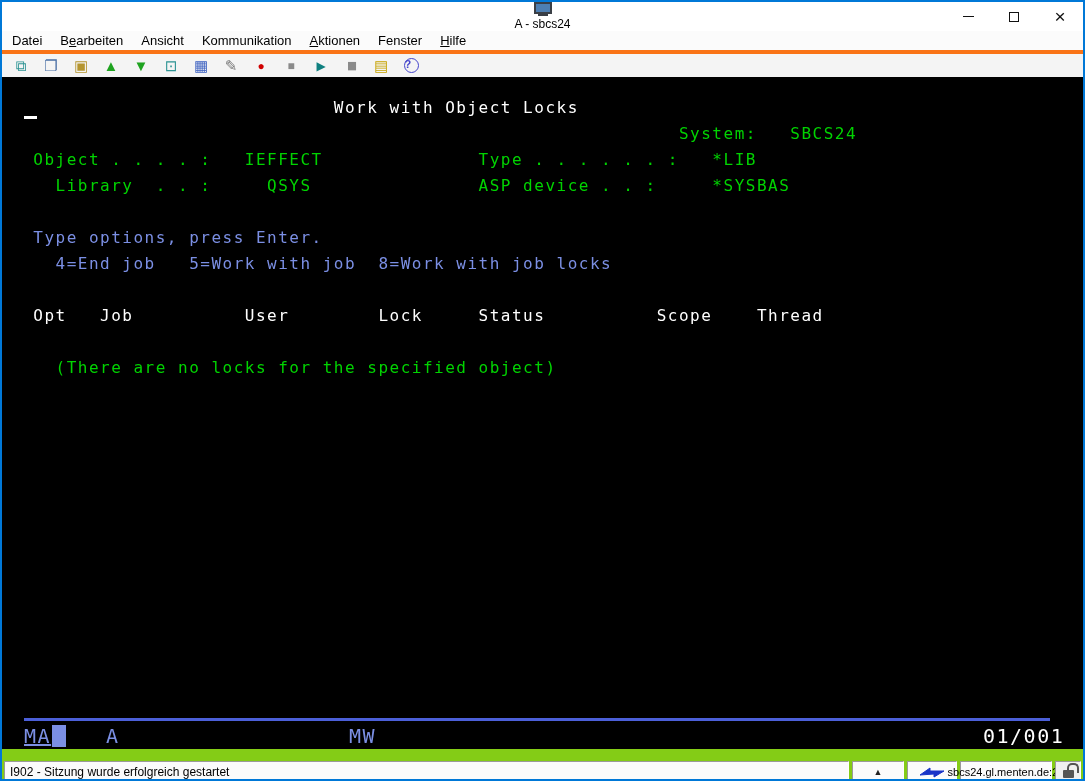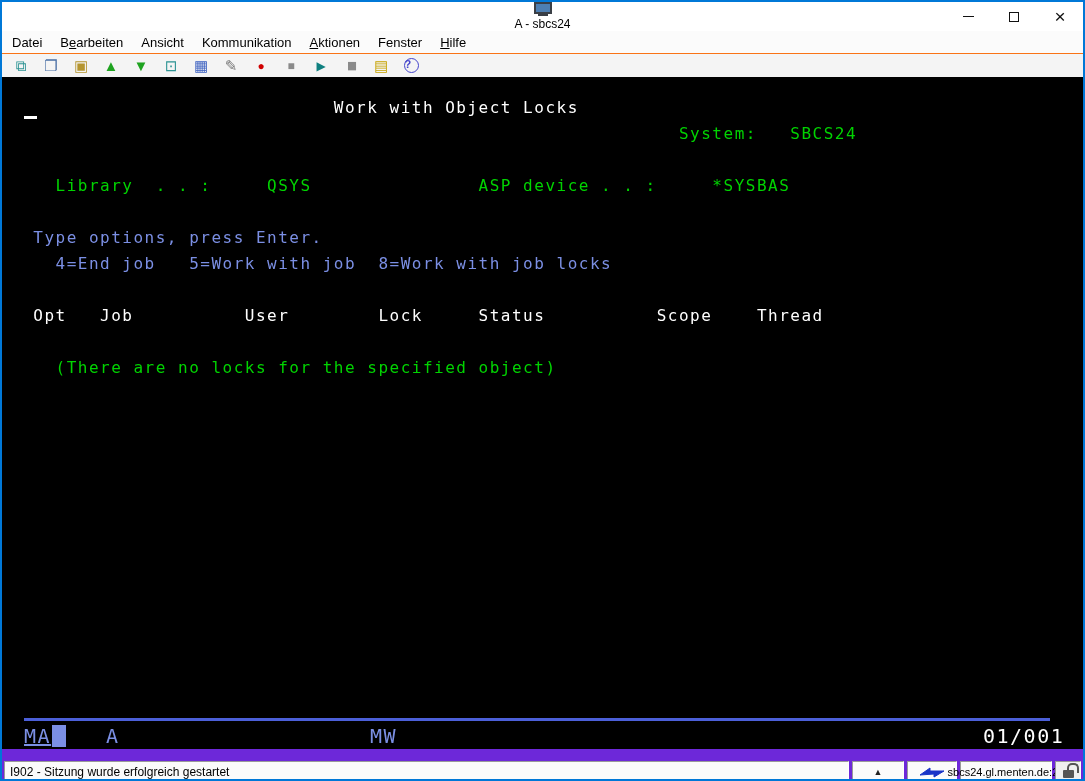--- a/index.html
+++ b/index.html
@@ -14,21 +14,21 @@
   .app-icon{width:18px;height:15px;margin:0 7px 0 8px;position:relative;}
   .app-icon .scr{position:absolute;left:0;top:0;width:18px;height:12px;border:2px solid #3a3f46;background:#4d7fb3;}
   .app-icon .base{position:absolute;left:4px;top:12px;width:10px;height:2px;background:#3a3f46;}
   .title-text{font-size:12px;color:#000;}
   .win-controls{position:absolute;right:0;top:0;height:29px;display:flex;}
   .win-btn{width:46px;height:29px;display:flex;align-items:center;justify-content:center;color:#111;font-size:15px;cursor:default;}
   .win-btn.close{font-size:19px;}
   .win-btn .sq{width:10px;height:10px;border:1px solid #111;display:block;}
   .win-btn .dash{width:11px;height:1px;background:#111;display:block;}
   
-  .menubar{height:23px;background:#fbfbfb;display:flex;align-items:center;padding-left:1px;border-bottom:1px solid #f97316;}
+  .menubar{height:23px;background:#fbfbfb;display:flex;align-items:center;padding-left:1px;border-bottom:4px solid #f97316;}
   .menu-item{font-size:13px;color:#000;padding:2px 9px;white-space:nowrap;}
   .menu-item u{text-decoration:underline;}
   
   .toolbar{height:23px;background:#f4f4f4;display:flex;align-items:center;padding-left:4px;}
   .tbtn{width:30px;height:22px;display:flex;align-items:center;justify-content:center;font-size:15px;line-height:1;cursor:default;}
   .tb0{color:#2e9494}.tb1{color:#4a6fa5}.tb2{color:#b5952f}
   .tb3{color:#1fa320}.tb4{color:#1fa320}.tb5{color:#2e9494}
   .tb6{color:#3a5fc0}.tb7{color:#777}.tb8{color:#d00000;font-size:12px}
   .tb9{color:#8a8a8a;font-size:12px}.tb10{color:#0f8080;font-size:12px}
   .tb11{color:#8a8a8a;font-size:11px;letter-spacing:-2px}
@@ -43,24 +43,24 @@
   .c-green{color:var(--c-green,#00d300);}
   .c-white{color:var(--c-white,#ffffff);}
   .c-blue{color:var(--c-blue,#7b8fe4);}
   .cursor{position:absolute;left:22px;top:39px;width:13px;height:3px;background:var(--c-white,#fff);}
   .oia-sep{position:absolute;left:22px;top:641px;width:1026px;height:3px;background:var(--c-oialine,#4b5fd8);}
   .oia-row{position:absolute;left:0;top:646px;width:100%;height:26px;}
   .oia-row span{position:absolute;font-family:"DejaVu Sans Mono",monospace;font-size:20px;line-height:26px;letter-spacing:1.5px;white-space:pre;}
   .oia-ma{left:22px;text-decoration:underline;}
   .oia-block{left:50px;top:2px;width:14px;height:22px;background:var(--c-blue,#7b8fe4);}
   .oia-shift{left:104px;}
-  .oia-mw{left:347px;margin-left:21px;}
+  .oia-mw{left:347px;}
   .oia-pos{left:981px;}
   
-  .statusbar{position:absolute;left:0;bottom:0;width:100%;height:30px;background:#6d28d9;display:flex;align-items:center;padding:18px 2px 3px 2px;gap:3px;}
+  .statusbar{position:absolute;left:0;bottom:0;width:100%;height:30px;background:#84cc16;display:flex;align-items:center;padding:18px 2px 3px 2px;gap:3px;}
   .panel{height:22px;border:1px solid;border-color:#9a9a9a #ffffff #ffffff #9a9a9a;background:#fbfbfb;display:flex;align-items:center;}
   .p-msg{flex:1;padding:0 5px;font-size:12px;color:#000;}
   .p-arrow{width:52px;justify-content:center;font-size:9px;color:#222;}
   .p-bolt{width:50px;justify-content:center;}
   .p-host{width:92px;justify-content:center;font-size:11px;color:#000;white-space:nowrap;padding:0 2px;}
   .p-lock{width:26px;justify-content:center;background:#f0f0f0;border-color:#9a9a9a #ffffff #ffffff #9a9a9a;}
   .lock{position:relative;width:11px;height:8px;background:#555;border-radius:1px;margin-top:5px;}
   .lock:before{content:"";position:absolute;left:4px;top:-7px;width:8px;height:8px;border:2px solid #555;border-bottom:none;border-radius:5px 5px 0 0;}
 </style>
 </head>
@@ -139,20 +139,21 @@
       </div>
     <div class="tbtn">
         <span class="tb13">?</span>
       </div>
   </div>
 
   <div class="terminal">
     <div class="trow c-white" style="top:18px">                             Work with Object Locks</div>
     <div class="cursor"></div>
     <div class="trow c-green" style="top:44px">                                                            System:   SBCS24</div>
+    <div class="trow c-green" style="top:70px">  Object . . . . :   IEFFECT              Type . . . . . . :   *LIB</div>
     <div class="trow c-green" style="top:96px">    Library  . . :     QSYS               ASP device . . :     *SYSBAS</div>
     <div class="trow c-blue" style="top:148px">  Type options, press Enter.</div>
     <div class="trow c-blue" style="top:174px">    4=End job   5=Work with job  8=Work with job locks</div>
     <div class="trow c-green" style="top:278px">    (There are no locks for the specified object)</div>
     <div class="trow c-white" style="top:226px">  Opt   Job          User        Lock     Status          Scope    Thread</div>
 
     <div class="oia-sep"></div>
     <div class="oia-row">
       <span class="oia-ma c-blue">MA</span>
       <span class="oia-block"></span>

